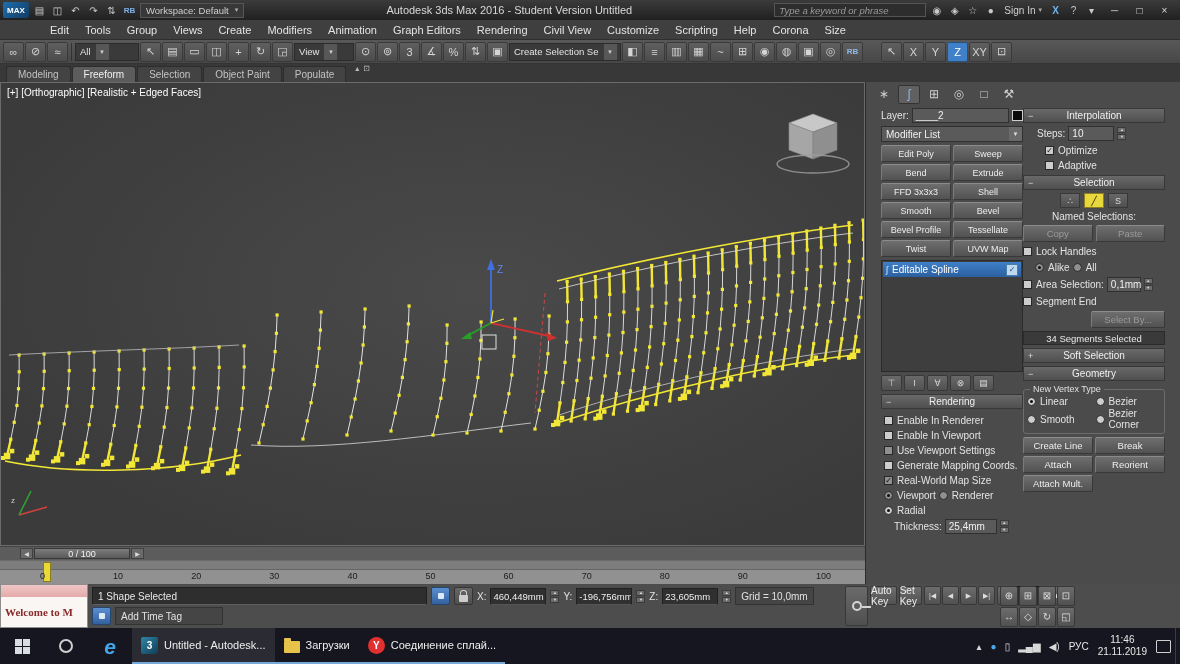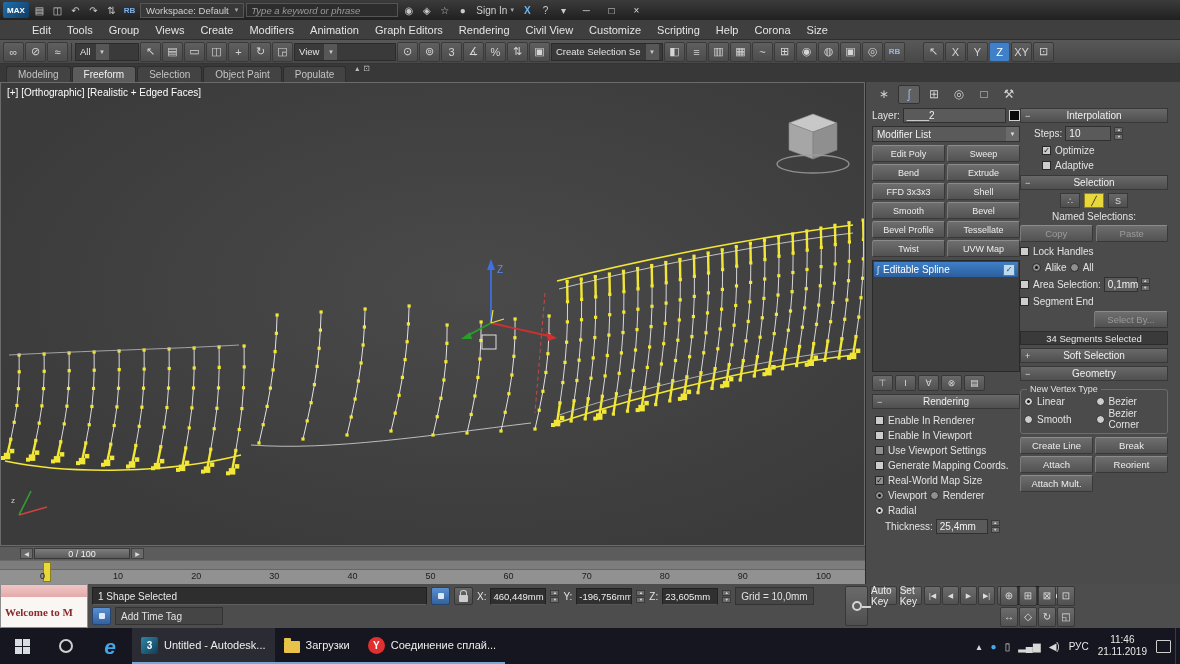--- a/index.html
+++ b/index.html
@@ -13,21 +13,21 @@
 .tb-icon.rb{color:#7fb2e8;font-weight:bold;font-size:8px}
 .tb-icon.blue{color:#6db4f0;font-weight:bold}
 .workspace{height:15px;background:#383838;border:1px solid #565656;display:flex;align-items:center;padding:0 5px;color:#cfcfcf;font-size:9.5px;gap:6px}
 .tb-title{flex:1;text-align:center;color:#d8d8d8;font-size:11px;white-space:nowrap;overflow:hidden}
 .searchbox{width:152px;height:14px;background:#2d2d2d;border:1px solid #555;color:#9a9a9a;font-style:italic;font-size:9.5px;display:flex;align-items:center;padding:0 4px;white-space:nowrap;overflow:hidden}
 .signin{display:flex;align-items:center;gap:3px;color:#cfcfcf;font-size:10px;padding:0 3px}
 .winbtn{width:25px;height:16px;display:flex;align-items:center;justify-content:center;color:#ddd;font-size:10px}
 .caret{font-size:7px;color:#aaa}
 
 
-.menubar{position:absolute;top:20px;left:0;width:100%;height:20px;background:#3f3f3f;border-bottom:1px solid #2e2e2e;display:flex;align-items:center;padding-left:24px}
+.menubar{position:absolute;top:20px;left:0;width:100%;height:20px;background:#3f3f3f;border-bottom:1px solid #2e2e2e;display:flex;align-items:center;padding-left:42px}
 .menu-item{padding:0 8px;color:#e4e4e4;font-size:11px;height:100%;display:flex;align-items:center}
 
 
 .toolbar{position:absolute;top:40px;left:0;width:100%;height:24px;background:linear-gradient(#585858,#474747);border-bottom:1px solid #343434;display:flex;align-items:center;gap:1px;padding:0 3px}
 .t-icon{width:21px;height:20px;background:linear-gradient(#5f5f5f,#4c4c4c);border:1px solid #3a3a3a;border-radius:2px;color:#d5d5d5;font-size:11px;display:flex;align-items:center;justify-content:center;flex:none}
 .t-icon.rb{color:#8db9e8;font-weight:bold;font-size:8px}
 .t-icon.active{background:#3f80c8;color:#fff;border-color:#27517f}
 .t-dd{height:18px;background:#3a3a3a;border:1px solid #2b2b2b;display:flex;align-items:center;color:#e4e4e4;font-size:9.5px;padding-left:4px;flex:none;white-space:nowrap}
 .t-dd .arr{width:13px;height:100%;background:#575757;margin-left:5px;display:flex;align-items:center;justify-content:center;font-size:6px;color:#ccc}
 .t-sep{width:1px;height:18px;background:#333;margin:0 2px;flex:none}
@@ -57,21 +57,21 @@
 .ruler-track{position:absolute;left:0;top:0;width:100%;height:9px;background:#7d7d7d;border-bottom:1px solid #666}
 .ruler-marker{position:absolute;left:43px;top:1px;width:8px;height:20px;background:#e9d938;border:1px solid #8a7d1e}
 .ruler-labels{position:absolute;left:40px;right:34px;top:10px;display:flex;justify-content:space-between;color:#1c1c1c;font-size:9px}
 
 
 .cmdpanel{width:315px;height:502px;background:#4b4b4b;border-left:1px solid #2b2b2b;display:flex;flex-direction:column}
 .cp-tabs{height:24px;display:flex;align-items:center;gap:3px;padding:2px 7px}
 .cp-tab{width:22px;height:19px;display:flex;align-items:center;justify-content:center;font-size:12px;color:#cfcfcf;border:1px solid transparent;border-radius:2px}
 .cp-tab.modify{color:#8ab8e8}
 .cp-tab.active{background:#606060;border-color:#333}
-.cp-cols{flex:1;display:flex;padding:2px 6px;overflow:hidden}
+.cp-cols{flex:1;display:flex;padding:2px 15px;overflow:hidden}
 .cp-col{width:148px;display:flex;flex-direction:column;gap:3px}
 .row{display:flex;align-items:center;gap:3px}
 .lbl{font-size:10px;color:#e3e3e3}
 .field{background:#5a5a5a;border:1px solid #303030;height:15px;color:#f0f0f0;font-size:10px;display:flex;align-items:center;padding:0 3px}
 .swatch{width:11px;height:11px;background:#0a0a0a;border:1px solid #cfcfcf;flex:none}
 .spin{width:9px;display:flex;flex-direction:column;gap:1px;flex:none}
 .spin i{height:6px;background:#6c6c6c;border:1px solid #3a3a3a;font-size:4px;font-style:normal;line-height:4px;text-align:center;color:#ddd}
 .dd{height:16px;background:#5a5a5a;border:1px solid #303030;display:flex;align-items:center;color:#f0f0f0;font-size:10px;padding-left:4px}
 .dd .arr{width:13px;height:100%;background:#6a6a6a;margin-left:auto;display:flex;align-items:center;justify-content:center;font-size:6px;color:#ddd}
 .btn{background:linear-gradient(#6e6e6e,#525252);border:1px solid #383838;border-top-color:#8b8b8b;border-left-color:#7b7b7b;border-radius:2px;color:#ededed;font-size:9.5px;height:17px;display:flex;align-items:center;justify-content:center;white-space:nowrap;overflow:hidden}
@@ -185,20 +185,21 @@
           <i style="font-style:normal">⇅</i>
         </span>
         <span class="tb-icon rb">
           <i style="font-style:normal">RB</i>
         </span>
     </div>
     <div class="workspace">
       <span>Workspace: Default</span>
       <span class="caret">▾</span>
     </div>
+    <div class="tb-title">Autodesk 3ds Max 2016 - Student Version   Untitled</div>
     <div class="searchbox">
       <span>Type a keyword or phrase</span>
     </div>
     <div style="display:flex;gap:1px">
       <span class="tb-icon">
           <i style="font-style:normal">◉</i>
         </span>
         <span class="tb-icon">
           <i style="font-style:normal">◈</i>
         </span>
@@ -290,21 +291,21 @@
         <span class="t-icon">
           <i style="font-style:normal">+</i>
         </span>
         <span class="t-icon">
           <i style="font-style:normal">↻</i>
         </span>
         <span class="t-icon">
           <i style="font-style:normal">◲</i>
         </span>
     </div>
-    <div class="t-dd" style="width:102px">
+    <div class="t-dd" style="width:60px">
       <span>View</span>
       <span class="arr">▼</span>
     </div>
     <div style="display:flex;gap:1px">
       <span class="t-icon">
           <i style="font-style:normal">⊙</i>
         </span>
         <span class="t-icon">
           <i style="font-style:normal">⊚</i>
         </span>

